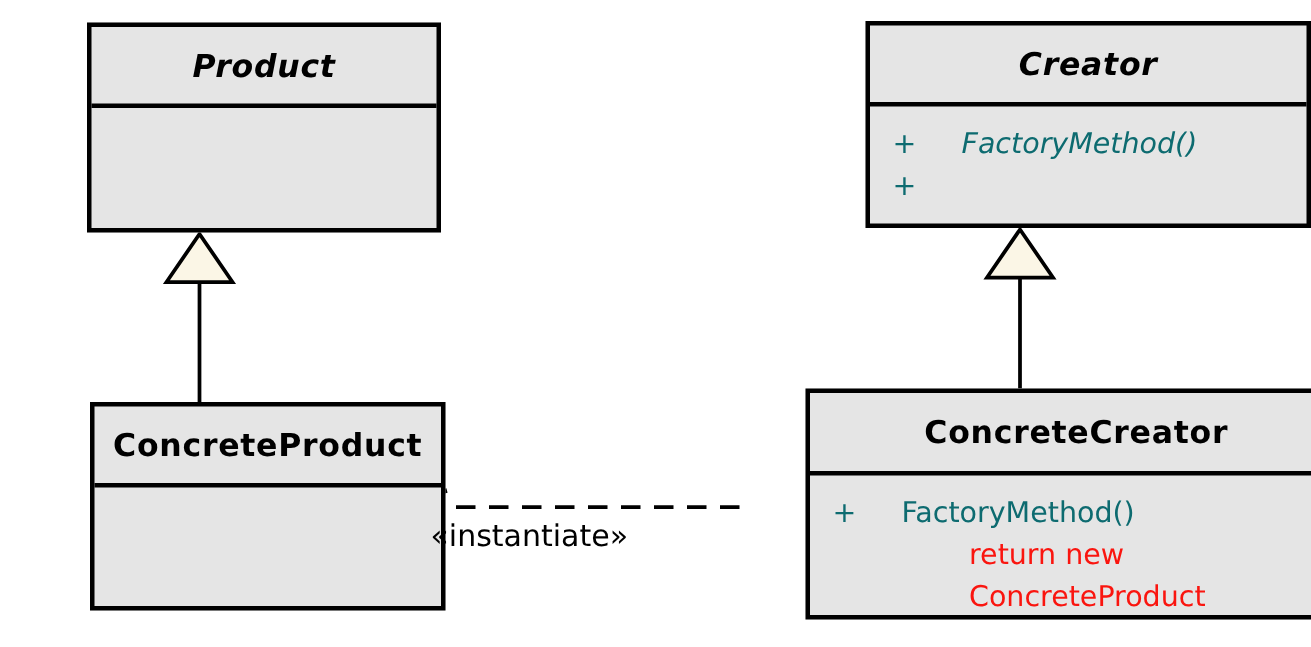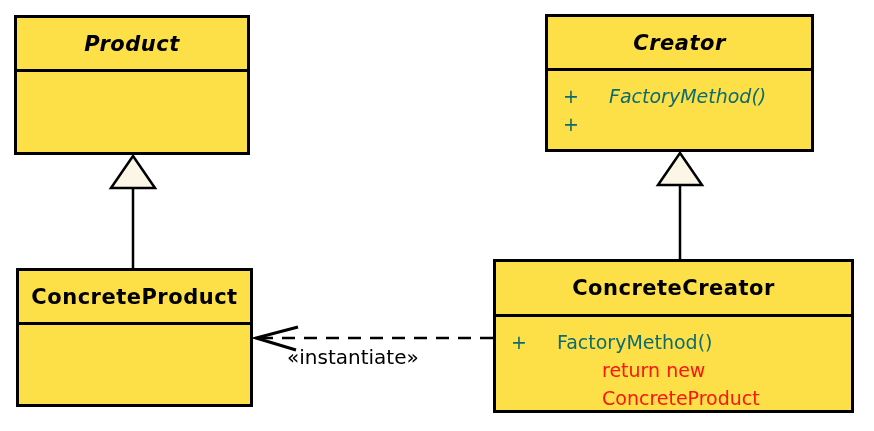--- a/index.html
+++ b/index.html
@@ -17,22 +17,23 @@
   }
   svg.connectors {
     position: absolute;
     left: 0; top: 0;
     width: 874px;
     height: 431px;
   }
   .uml-class {
     position: absolute;
     box-sizing: border-box;
-    background: #fde047;
+    background: #e5e5e5;
     border: 3px solid #000000;
+    margin-left: 44px;
   }
   .uml-title {
     box-sizing: border-box;
     height: 54px;
     border-bottom: 3px solid #000000;
     display: flex;
     align-items: center;
     justify-content: center;
     font-weight: bold;
     font-size: 21px;
@@ -67,21 +68,21 @@
     position: absolute;
     left: 287px;
     top: 345px;
     font-size: 20px;
     color: #000000;
     white-space: nowrap;
     text-align: center;
   }
   
   #box-product         { left: 14px;  top: 15px;  width: 236px; height: 140px; }
-  #box-creator         { left: 545px; top: 14px;  width: 269px; height: 138px; }
+  #box-creator         { left: 533px; top: 14px;  width: 297px; height: 138px; }
   #box-concreteproduct { left: 16px;  top: 268px; width: 237px; height: 139px; }
   #box-concretecreator { left: 493px; top: 259px; width: 361px; height: 154px; }
   #box-concretecreator .uml-title { height: 55px; }
 </style>
 </head>
 <body>
 
 <div class="canvas">
 
   <svg class="connectors" viewBox="0 0 874 431" xmlns="http://www.w3.org/2000/svg">

